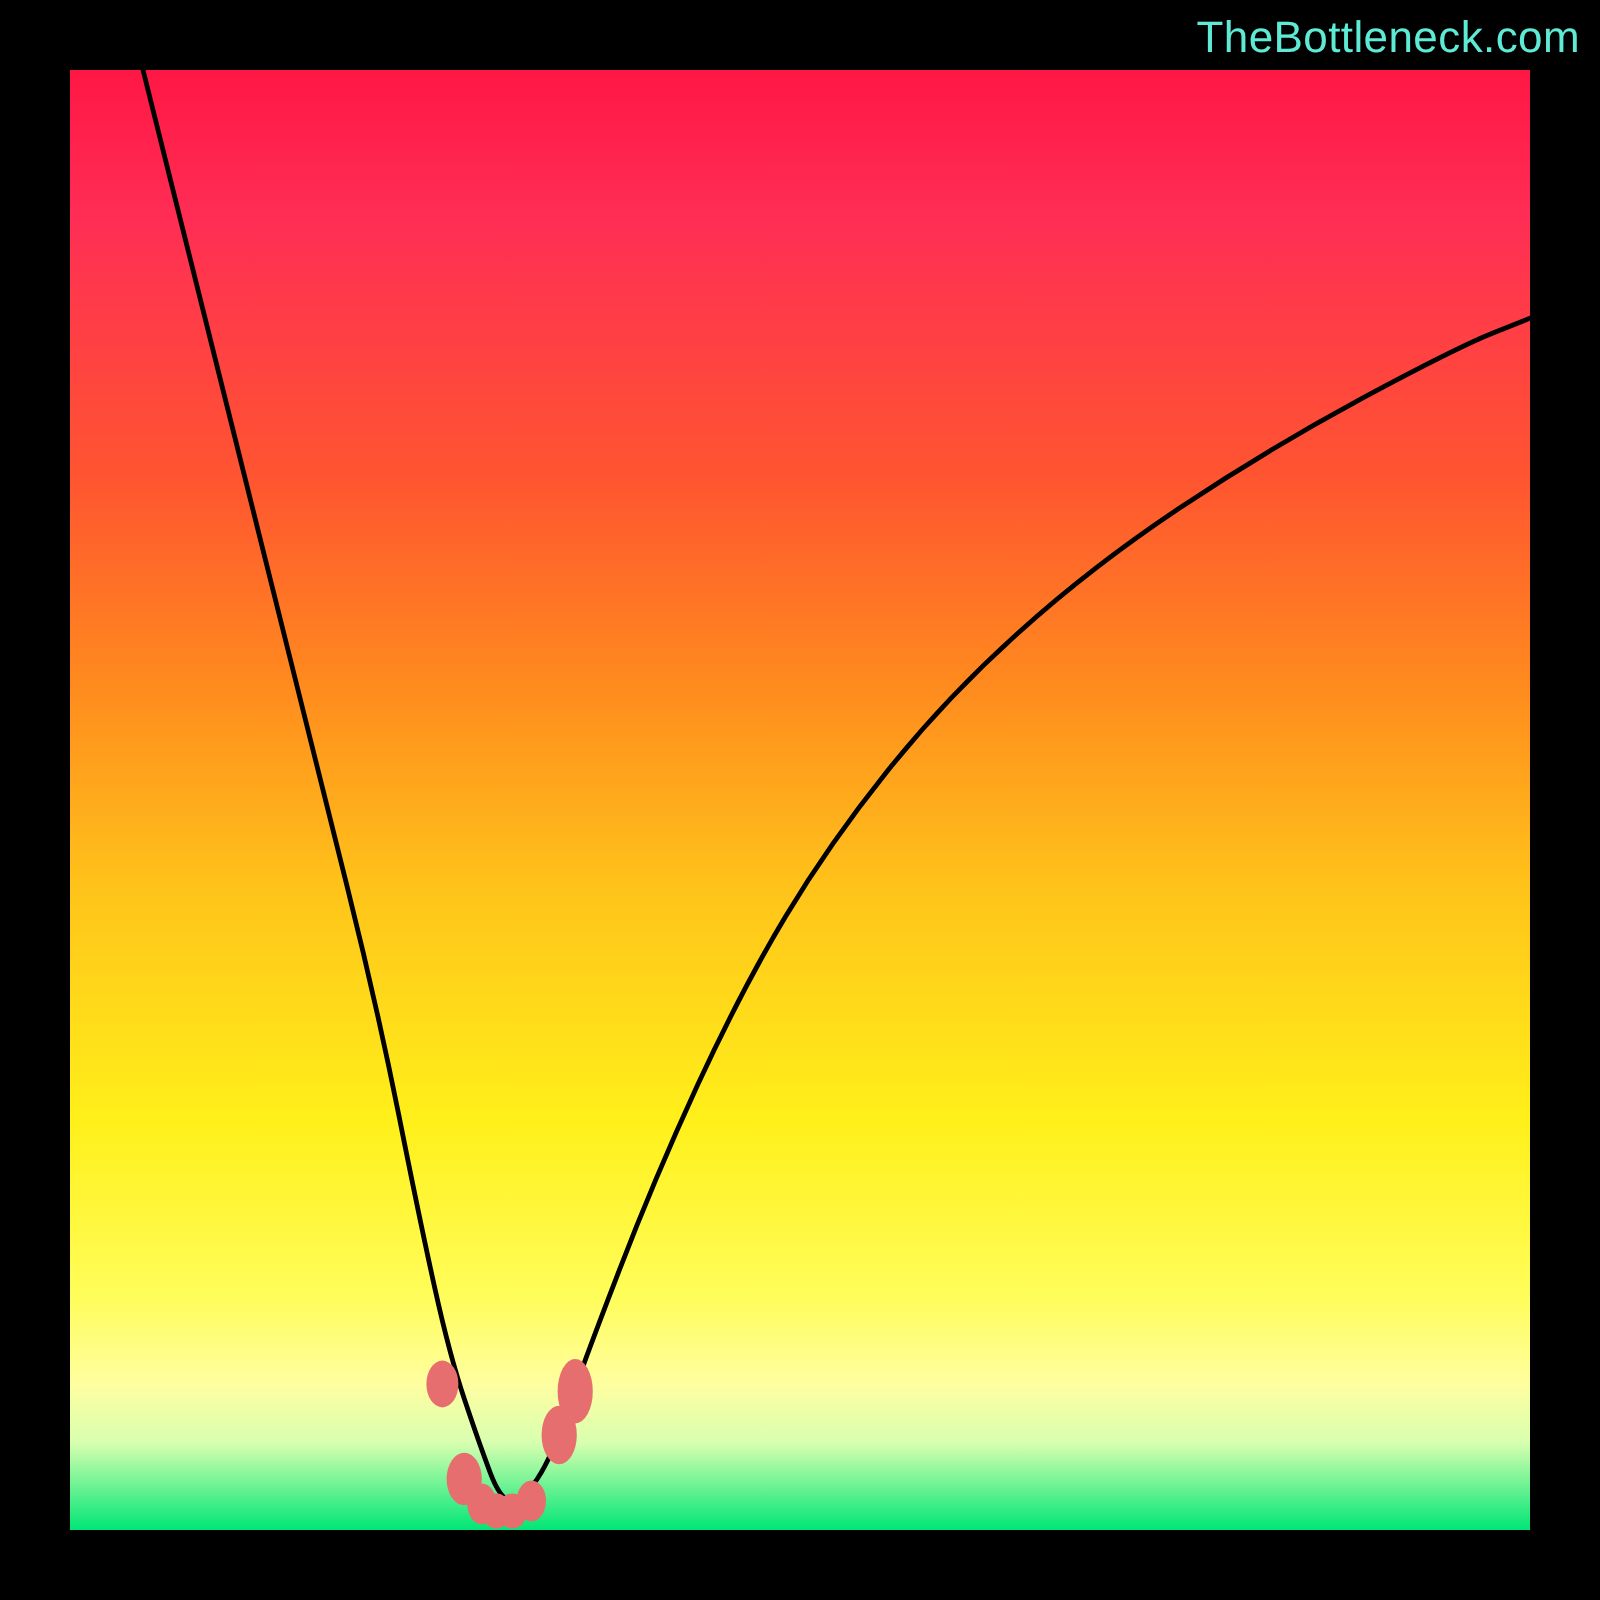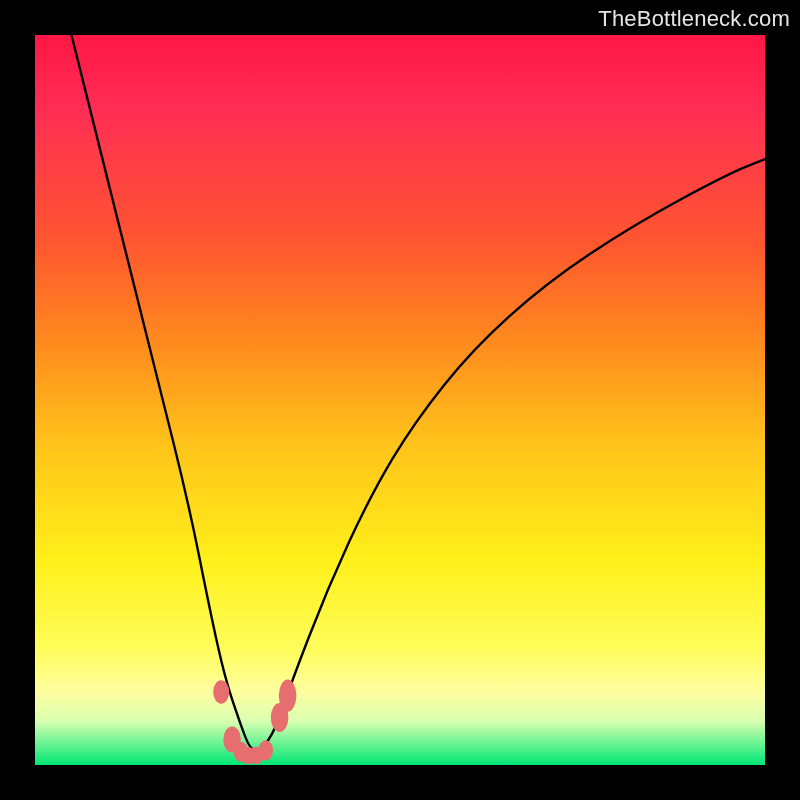--- a/index.html
+++ b/index.html
@@ -25,21 +25,21 @@
       #00e676 100%
     );
   }
   .layer { position: absolute; left: 0; top: 0; }
   .branding {
     position: absolute;
     right: 10px;
     top: 6px;
     font-family: Arial, Helvetica, sans-serif;
     font-size: 22px;
-    color: #e5e5e5;
+    color: #5eead4;
     letter-spacing: 0.2px;
   }
 </style>
 </head>
 <body>
 
 <div class="frame">
 
   <div class="plot-area">
     <svg class="layer" id="curve-layer" width="730" height="730" viewBox="0 0 730 730">

